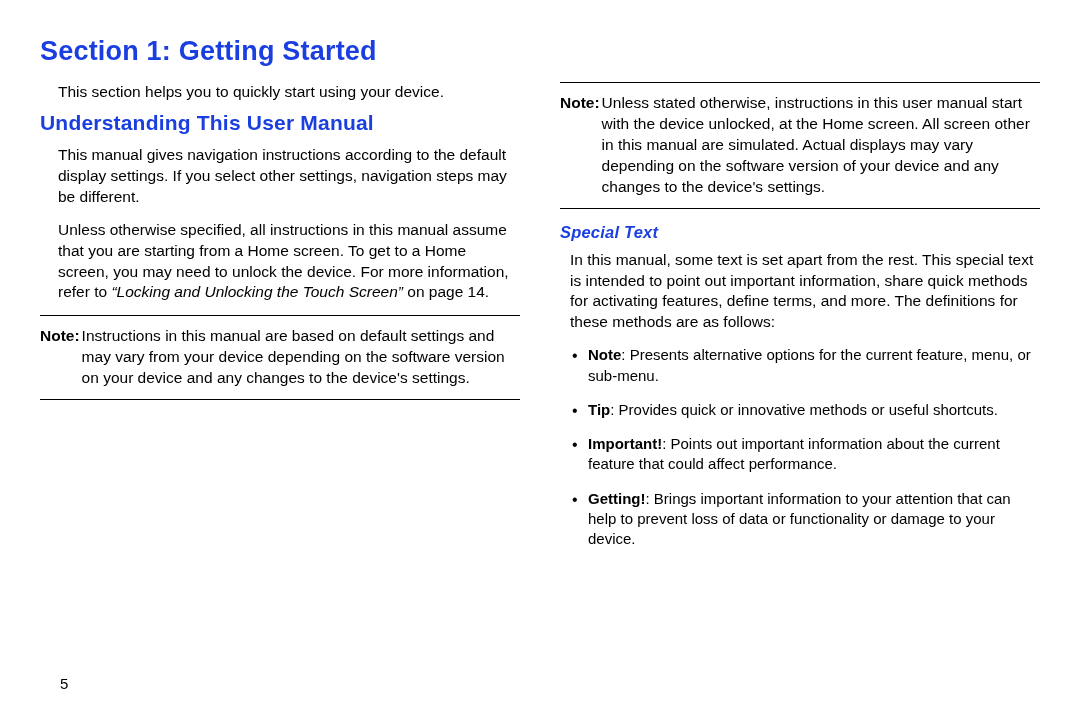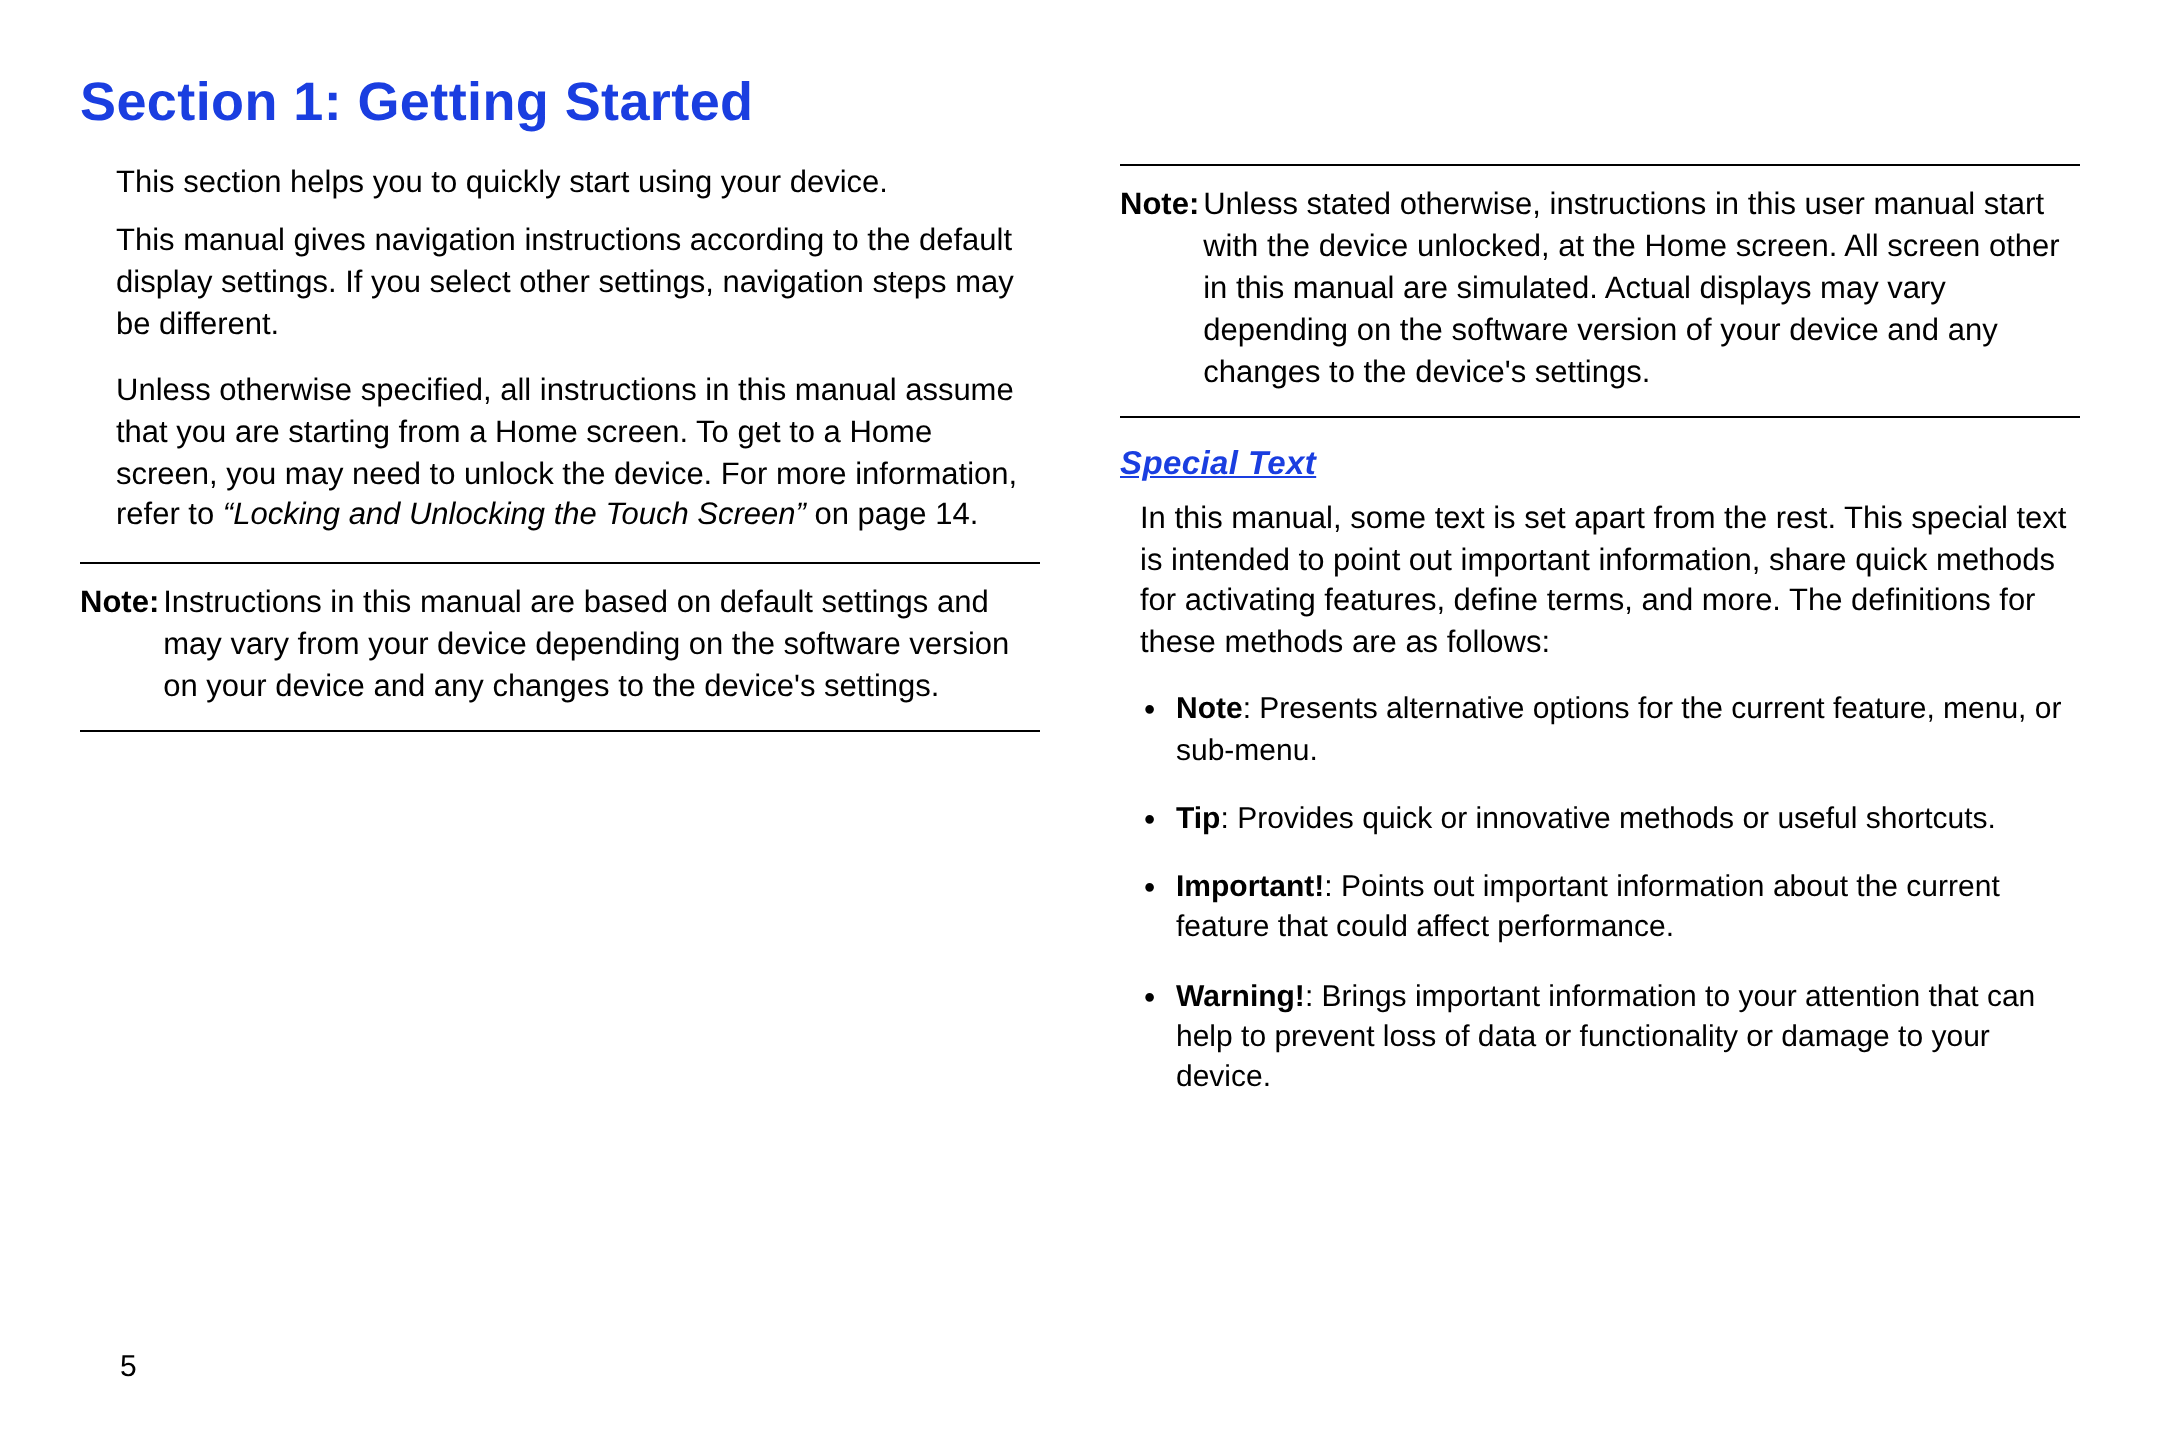--- a/index.html
+++ b/index.html
@@ -41,21 +41,20 @@
       letter-spacing: 0.2px;
     }
     .h3 {
       color: #1a3ee0;
       font-size: 16.5px;
       font-weight: bold;
       font-style: italic;
       margin-top: 14px;
       margin-bottom: 8px;
       letter-spacing: 0.2px;
-      text-decoration: underline;
     }
     .para {
       font-size: 15.5px;
       line-height: 1.35;
       padding-left: 18px;
       margin-bottom: 12px;
     }
     .xref { font-style: italic; }
     .note-box {
       border-top: 1.5px solid #000;
@@ -101,20 +100,21 @@
     }
   </style>
 </head>
 <body>
 
 <h1 class="section-title">Section 1: Getting Started</h1>
 
 <div class="columns">
   <div class="col">
     <p class="intro">This section helps you to quickly start using your device.</p>
+    <h2 class="h2">Understanding This User Manual</h2>
     <p class="para">This manual gives navigation instructions according to the default display settings. If you select other settings, navigation steps may be different.</p>
     <p class="para">
       <span>Unless otherwise specified, all instructions in this manual assume that you are starting from a Home screen. To get to a Home screen, you may need to unlock the device. For more information, refer to </span><span class="xref">“Locking and Unlocking the Touch Screen”</span><span> on page 14.</span>
     </p>
     <div class="note-box">
       <div class="note-row">
         <span class="note-label">Note:</span>
         <span class="note-text">Instructions in this manual are based on default settings and may vary from your device depending on the software version on your device and any changes to the device's settings.</span>
       </div>
     </div>
@@ -126,18 +126,18 @@
         <span class="note-label">Note:</span>
         <span class="note-text">Unless stated otherwise, instructions in this user manual start with the device unlocked, at the Home screen. All screen other in this manual are simulated. Actual displays may vary depending on the software version of your device and any changes to the device's settings.</span>
       </div>
     </div>
     <h3 class="h3">Special Text</h3>
     <p class="para" style="padding-left:10px;">In this manual, some text is set apart from the rest. This special text is intended to point out important information, share quick methods for activating features, define terms, and more. The definitions for these methods are as follows:</p>
     <ul class="bullets">
       <li><span class="lead">Note</span><span>: Presents alternative options for the current feature, menu, or sub-menu.</span></li>
       <li><span class="lead">Tip</span><span>: Provides quick or innovative methods or useful shortcuts.</span></li>
       <li><span class="lead">Important!</span><span>: Points out important information about the current feature that could affect performance.</span></li>
-      <li><span class="lead">Warning!</span><span>: Brings important information to your attention that can help to prevent loss of data or functionality or damage to your device.</span></li>
+      <li><span class="lead">Getting!</span><span>: Brings important information to your attention that can help to prevent loss of data or functionality or damage to your device.</span></li>
     </ul>
   </div>
 </div>
 
 <div class="page-number">5</div>
 
 </body></html>

